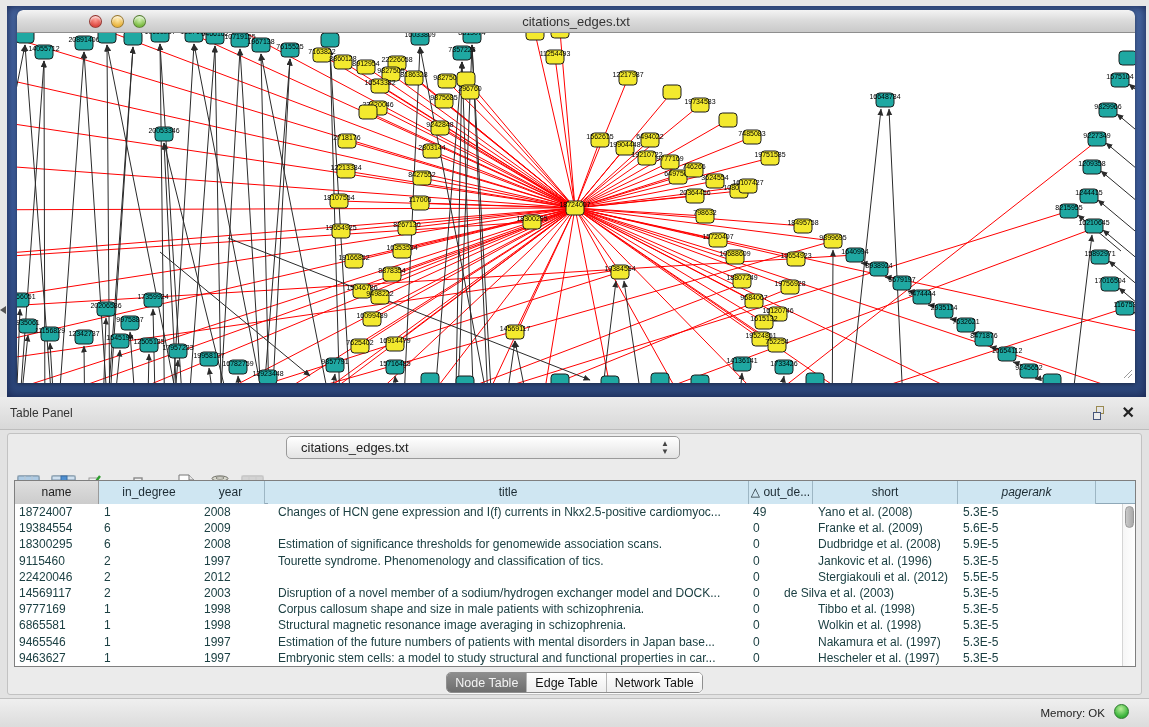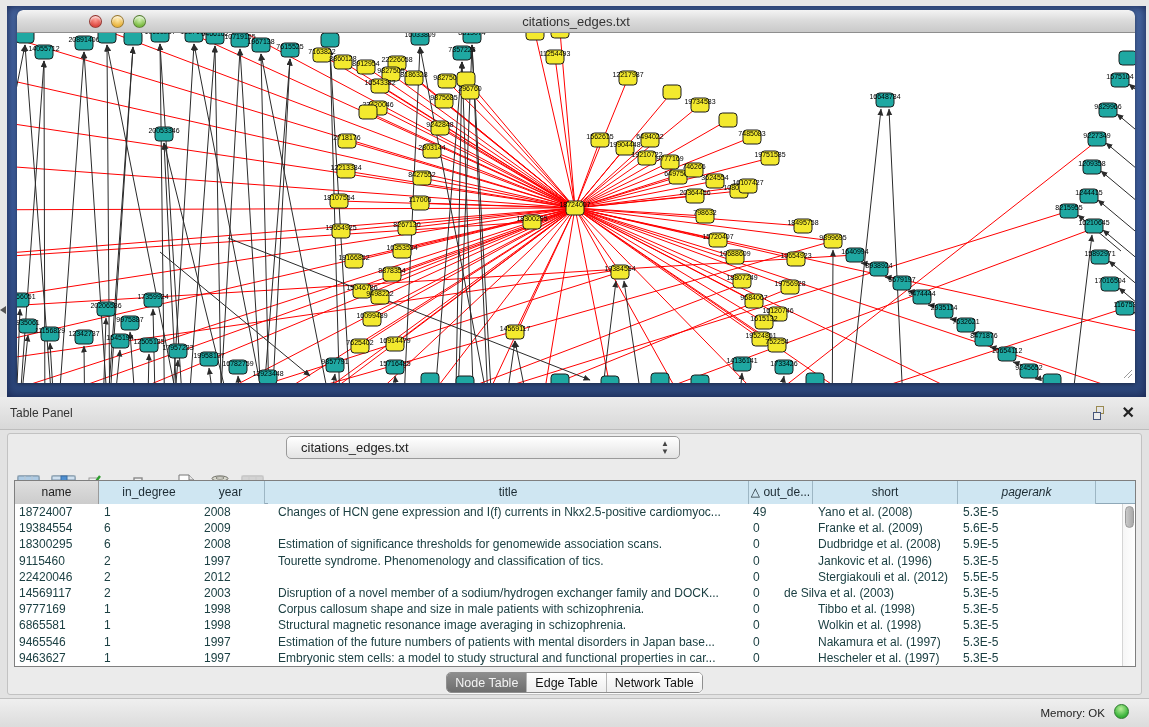--- a/index.html
+++ b/index.html
@@ -943,21 +943,21 @@
               <div class="gcell" style="left: 89px; width: 96px;">2</div>
               <div class="gcell" style="left: 189px; width: 64px;">2012</div>
               <div class="gcell" style="left: 738px; width: 60px;">0</div>
               <div class="gcell" style="left: 803px; width: 140px;">Stergiakouli et al. (2012)</div>
               <div class="gcell" style="left: 948px; width: 133px;">5.5E-5</div>
             </div>
             <div class="grow">
               <div class="gcell" style="left: 4px; width: 80px;">14569117</div>
               <div class="gcell" style="left: 89px; width: 96px;">2</div>
               <div class="gcell" style="left: 189px; width: 64px;">2003</div>
-              <div class="gcell" style="left: 263px; width: 471px;">Disruption of a novel member of a sodium/hydrogen exchanger family and DOCK...</div>
+              <div class="gcell" style="left: 263px; width: 471px;">Disruption of a novel member of a sodium/hydrogen exchanger model and DOCK...</div>
               <div class="gcell" style="left: 738px; width: 60px;">0</div>
               <div class="gcell" style="left: 769px; width: 140px;">de Silva et al. (2003)</div>
               <div class="gcell" style="left: 948px; width: 133px;">5.3E-5</div>
             </div>
             <div class="grow">
               <div class="gcell" style="left: 4px; width: 80px;">9777169</div>
               <div class="gcell" style="left: 89px; width: 96px;">1</div>
               <div class="gcell" style="left: 189px; width: 64px;">1998</div>
               <div class="gcell" style="left: 263px; width: 471px;">Corpus callosum shape and size in male patients with schizophrenia.</div>
               <div class="gcell" style="left: 738px; width: 60px;">0</div>

